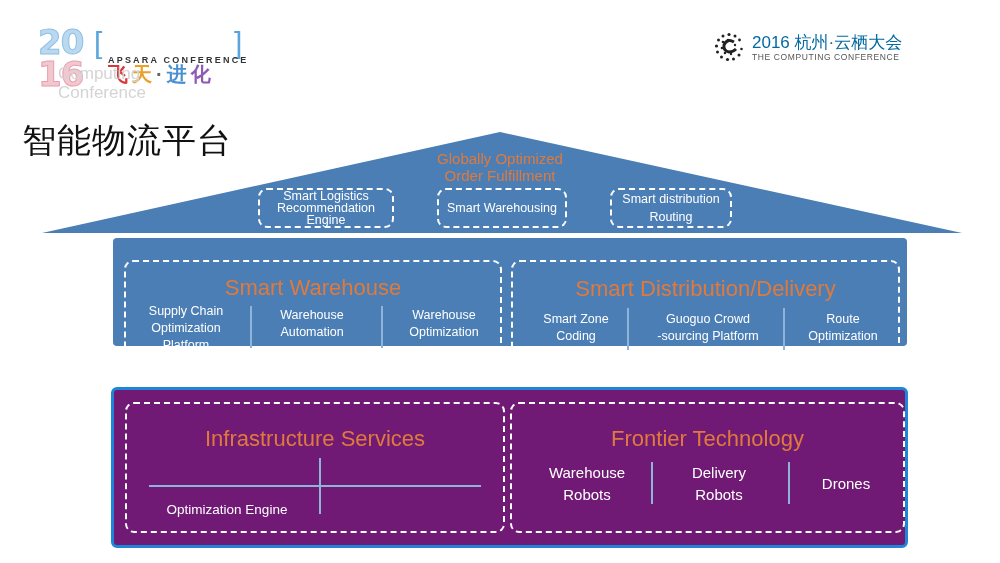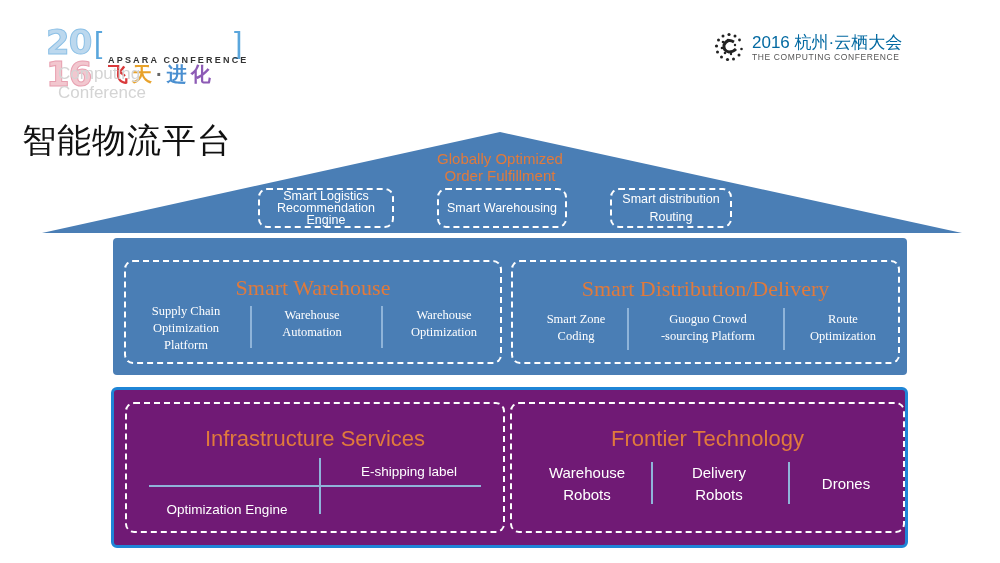--- a/index.html
+++ b/index.html
@@ -3,21 +3,21 @@
 <meta charset="utf-8">
 <style>
   html, body { margin:0; padding:0; }
   body { width:1000px; height:563px; background:#ffffff; position:relative; overflow:hidden;
          font-family: "Liberation Sans", "DejaVu Sans", sans-serif; }
   .abs { position:absolute; }
 
   
   .logo-left { left:38px; top:26px; width:220px; height:80px; }
   .logo-year { position:absolute; left:0; top:0; font-size:34px; font-weight:bold; line-height:32px;
-               color:#cfe3f3; letter-spacing:-1px; font-family:"DejaVu Sans", sans-serif;margin-left:8px; }
+               color:#cfe3f3; letter-spacing:-1px; font-family:"DejaVu Sans", sans-serif; }
   .logo-year span { display:block; }
   .logo-year .y1 { color:#bcd8ee; -webkit-text-stroke:1px #8cc0e6; }
   .logo-year .y2 { color:#f2c7cf; -webkit-text-stroke:1px #e8a0b0; }
   .logo-bracket { position:absolute; left:56px; top:2px; font-size:30px; color:#5aa6dc; line-height:30px; }
   .logo-bracket.r { left:196px; }
   .logo-cn { position:absolute; left:70px; top:2px; font-size:20px; font-weight:bold; line-height:26px;
              letter-spacing:4px;margin-top:33px; }
   .logo-cn .c1 { color:#d9383a; } .logo-cn .c2 { color:#e8a22a; } .logo-cn .c3 { color:#4a8fd0; }
   .logo-cn .c4 { color:#8d5bb5; } .logo-cn .dot { color:#666; }
   .logo-en { position:absolute; left:70px; top:29px; font-size:9px; font-weight:bold; letter-spacing:2.2px; color:#333; }
@@ -33,21 +33,21 @@
   
   .roof { left:0; top:0; width:1000px; height:563px; }
 
   .dash-box { position:absolute; border:2px dashed #ffffff; border-radius:9px; box-sizing:border-box; }
   .orange { color:#e07a3c; }
 
   .roof-heading { left:400px; top:150px; width:200px; font-size:15px; line-height:17px; text-align:center; position:absolute; }
   .roof-item { font-size:12.5px; line-height:12px; display:flex; align-items:center; justify-content:center; text-align:center; color:#fff; }
 
   
-  .panel-mid { position:absolute; left:113px; top:238px; width:794px; height:137px; background:#4a7eb5; border-radius:4px;font-family:Liberation Serif, serif; }
+  .panel-mid { position:absolute; left:113px; top:238px; width:794px; height:108px; background:#4a7eb5; border-radius:4px; }
   .panel-bot { position:absolute; left:111px; top:387px; width:797px; height:161px; background:#701a75;
                border:3px solid #1f85d6; border-radius:6px; box-sizing:border-box; }
 
   .section-title { position:absolute; font-size:22px; text-align:center; color:#e07a3c; white-space:nowrap; }
   .cell { position:absolute; color:#fff; text-align:center; font-size:12.5px; line-height:17px;
           display:flex; align-items:center; justify-content:center; }
   .cell-lg { font-size:15px; line-height:22px; }
   .vdiv { position:absolute; width:2px; background:#8fb4d9; }
   .hdiv { position:absolute; height:2px; background:#8fb4d9; }
 </style>
@@ -176,21 +176,20 @@
         <div>Optimization</div>
       </div>
     </div>
   </div>
 </div>
 
 <div class="panel-bot">
 
   <div class="dash-box" style="left:11px; top:12px; width:380px; height:131px;">
     <div class="section-title" style="left:0; top:22px; width:376px;">Infrastructure Services</div>
-    <div class="cell" style="left:194px; top:56px; width:176px; height:22px; font-size:13.5px;">E-shipping label</div>
     <div class="hdiv" style="left:22px; top:81px; width:332px;"></div>
     <div class="vdiv" style="left:192px; top:54px; height:56px;"></div>
     <div class="cell" style="left:10px; top:94px; width:180px; height:22px; font-size:13.5px;">Optimization Engine</div>
   </div>
 
   <div class="dash-box" style="left:396px; top:12px; width:395px; height:131px;">
     <div class="section-title" style="left:0; top:22px; width:391px;">Frontier Technology</div>
     <div class="cell cell-lg" style="left:10px; top:56px; width:130px; height:48px;">
       <div>
         <div>Warehouse</div>

